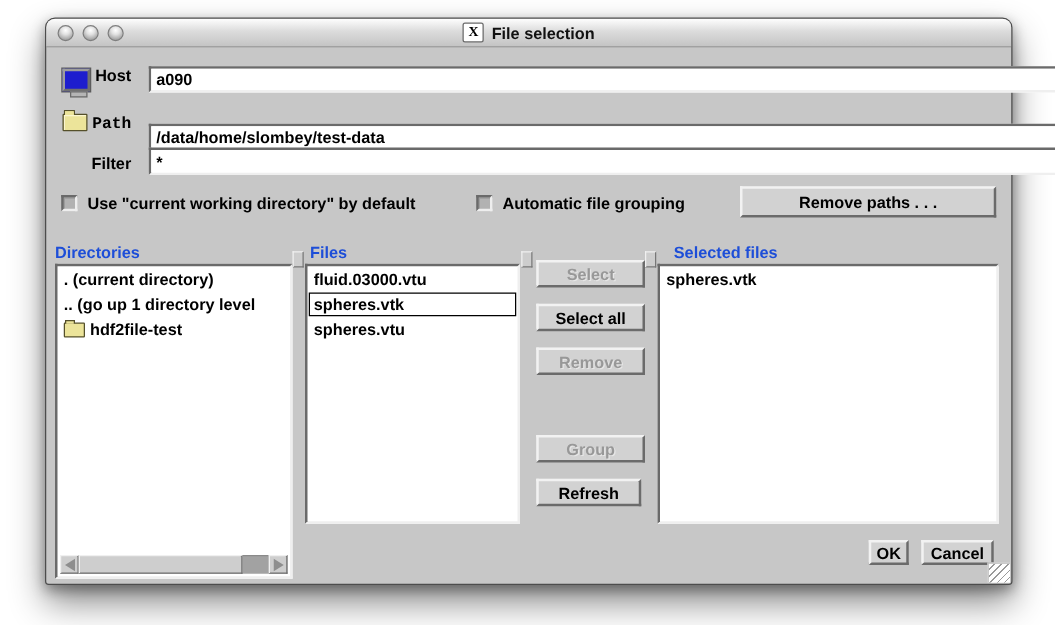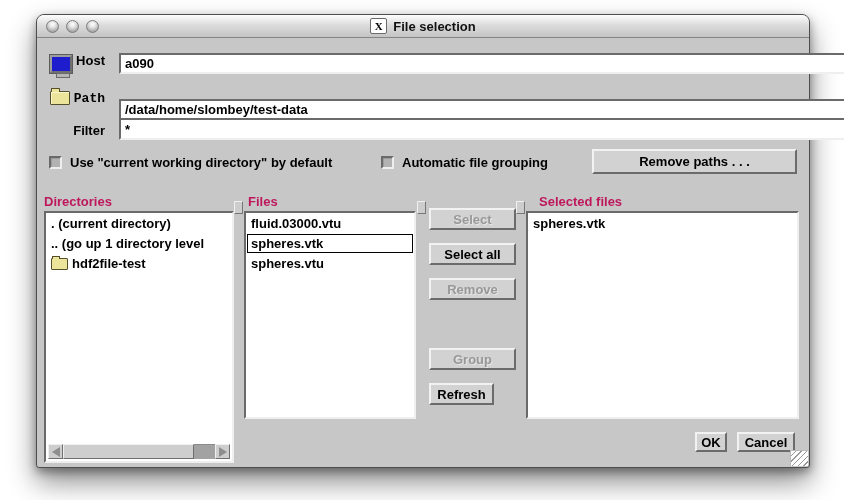--- a/index.html
+++ b/index.html
@@ -46,21 +46,21 @@
   .checkbox{position:absolute;width:13px;height:13px;box-sizing:border-box;background:#b2b2b2;
             border:2px solid;border-color:#6a6a6a #eee #eee #6a6a6a;box-shadow:inset 1px 1px 0 #9c9c9c;}
   .cb-label{position:absolute;font:bold 13px "Liberation Sans",sans-serif;color:#000;white-space:nowrap;}
   
   .btn{position:absolute;box-sizing:border-box;background:#d2d2d2;
        border:2px solid;border-color:#f2f2f2 #6b6b6b #6b6b6b #f2f2f2;
        font:bold 13px "Liberation Sans",sans-serif;color:#000;
        display:flex;align-items:center;justify-content:center;white-space:nowrap;cursor:default;}
   .btn.disabled{color:#989898;text-shadow:1px 1px 0 #e6e6e6;}
   
-  .pane-label{position:absolute;font:bold 13px "Liberation Sans",sans-serif;color:#be185d;}
+  .pane-label{position:absolute;font:bold 13px "Liberation Sans",sans-serif;color:#1d4ed8;}
   .listbox{position:absolute;box-sizing:border-box;background:#fff;
            border:2px solid;border-color:#6a6a6a #efefef #efefef #6a6a6a;overflow:hidden;}
   .list-item{height:17px;line-height:16px;padding:0 3px;margin:1px 1px 0 1px;
              font:bold 13px "Liberation Sans",sans-serif;color:#000;white-space:nowrap;
              overflow:hidden;border:1px solid transparent;display:flex;align-items:center;gap:4px;}
   .list-item.current{border-color:#000;}
   .mini-folder{display:inline-block;width:15px;height:10px;background:#ece49a;
                border:1px solid #55502a;border-radius:1px;position:relative;flex:none;}
   .mini-folder::before{content:"";position:absolute;left:0;top:-3px;width:6px;height:2px;
                background:#ece49a;border:1px solid #55502a;border-bottom:none;}
@@ -173,21 +173,21 @@
       </div>
       <div class="list-item">
         <span>spheres.vtu</span>
       </div>
     </div>
 
     <div class="btn disabled" style="left:392px;top:193px;width:87px;height:22px;">Select</div>
     <div class="btn" style="left:392px;top:228px;width:87px;height:22px;">Select all</div>
     <div class="btn disabled" style="left:392px;top:263px;width:87px;height:22px;">Remove</div>
     <div class="btn disabled" style="left:392px;top:333px;width:87px;height:22px;">Group</div>
-    <div class="btn" style="left:392px;top:368px;width:65px;height:22px;">Refresh</div>
+    <div class="btn" style="left:392px;top:368px;width:84px;height:22px;">Refresh</div>
 
     <div class="listbox" style="left:489px;top:196px;width:273px;height:208px;">
       <div class="list-item">
         <span>spheres.vtk</span>
       </div>
     </div>
 
     <div class="btn" style="left:658px;top:417px;width:32px;height:20px;">OK</div>
     <div class="btn" style="left:700px;top:417px;width:58px;height:20px;">Cancel</div>
 

